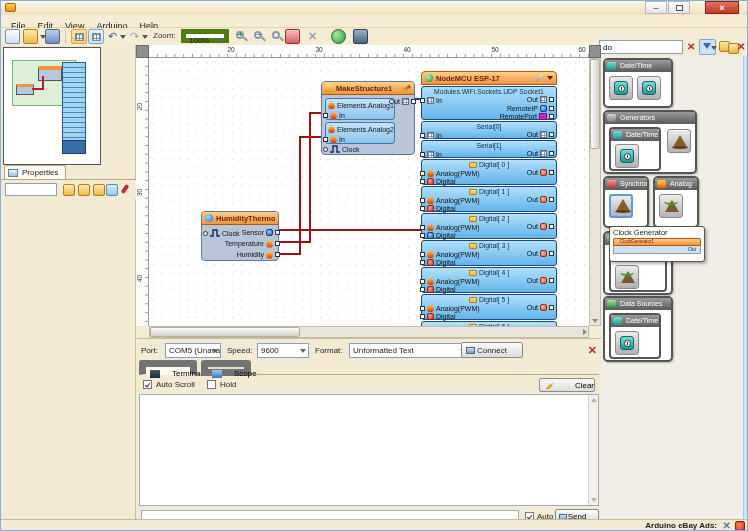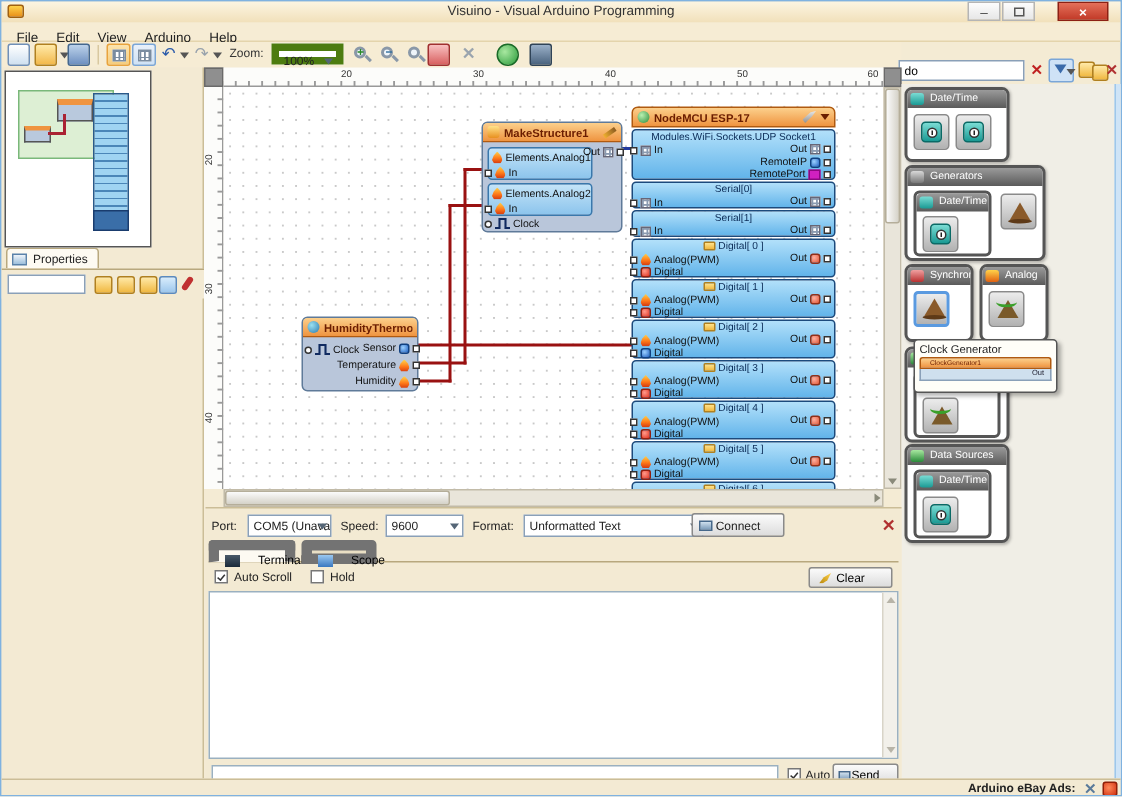--- a/index.html
+++ b/index.html
@@ -160,21 +160,21 @@
   .disc-x { position:absolute; right:2px; top:2px; font-size:11px; font-weight:bold; color:#b03030; }
   .tabs { position:absolute; left:2px; top:21px; width:460px; height:15px; border-bottom:1px solid #b8a87e; }
   .tab { position:absolute; top:0; height:15px; border:7px solid #737373; border-radius:3px 3px 0 0; font-size:8px; padding:2px 6px 0 26px; }
   .tab .ic { position:absolute; left:4px; top:3px; width:10px; height:8px; }
   .tab.active { background:#fdfaf2; border-bottom:1px solid #fdfaf2; }
   .tab.inactive { background:#e9dfc4; }
   .optrow { position:absolute; left:2px; top:39px; width:460px; height:15px; }
   .chk { position:absolute; top:2px; width:9px; height:9px; background:#fff; border:1px solid #777; }
   .chk .mark { position:absolute; left:1.5px; top:0.5px; width:3px; height:5px; border-right:1.5px solid #333; border-bottom:1.5px solid #333; transform:rotate(40deg); }
   .optlbl { position:absolute; top:2px; font-size:8px; color:#222; }
-  .clear-btn { position:absolute; right:4px; top:0px; width:56px; height:14px; background:linear-gradient(#fbfbfb,#dcdcdc); border:1px solid #8a8a8a; border-radius:2px; font-size:8px; text-align:center; line-height:13px; }
+  .clear-btn { position:absolute; right:4px; top:0px; width:56px; height:14px; background:linear-gradient(#fbfbfb,#dcdcdc); border:1px solid #8a8a8a; border-radius:2px; font-size:8px; text-align:right; line-height:13px; }
   .broom { position:absolute; left:6px; top:3px; width:8px; height:7px; background:linear-gradient(45deg,#b8860b,#ffd24a); clip-path:polygon(0 100%,40% 40%,100% 0,70% 70%,30% 100%); }
   .term { position:absolute; left:2px; top:55px; width:460px; height:112px; background:#fff; border:1px solid #9ab0c0; }
   .term-sb { position:absolute; right:0; top:0; width:10px; height:100%; background:#f2f0ea; border-left:1px solid #d8d4c8; }
   .tri-up { position:absolute; left:2px; top:3px; width:0; height:0; border-left:3px solid transparent; border-right:3px solid transparent; border-bottom:4px solid #b8b4a8; }
   .tri-dn { position:absolute; left:2px; bottom:3px; width:0; height:0; border-left:3px solid transparent; border-right:3px solid transparent; border-top:4px solid #b8b4a8; }
   .sendrow { position:absolute; left:2px; top:170px; width:460px; height:16px; }
   .send-input { position:absolute; left:2px; top:1px; width:378px; height:13px; background:#fff; border:1px solid #9ab0c0; }
   .send-btn { position:absolute; right:0px; top:0px; width:44px; height:15px; background:linear-gradient(#fbfbfb,#dcdcdc); border:1px solid #8a8a8a; border-radius:2px; font-size:8px; text-align:center; line-height:14px; }
   .send-btn .ic { position:absolute; left:3px; top:4px; width:8px; height:7px; background:linear-gradient(#cfe0ee,#7a9ab8); border:1px solid #46688a; }
 
@@ -184,21 +184,20 @@
   .st-tools { position:absolute; right:18px; top:0px; font-size:10px; font-weight:bold; color:#5a7a9a; }
   .st-red { position:absolute; right:4px; top:1px; width:10px; height:10px; background:radial-gradient(circle at 40% 40%,#ff8a5a,#d03010); border:1px solid #902008; border-radius:2px; }
 </style>
 </head>
 <body>
 
 <div class="window">
 
   <div class="titlebar">
     <div class="app-icon"></div>
-    <div class="title-text">Visuino - Visual Arduino Programming</div>
     <div class="winbtn btn-min">–</div>
     <div class="winbtn btn-max"><span class="maxglyph"></span></div>
     <div class="winbtn btn-close">×</div>
   </div>
 
   <div class="menubar"><span class="menu-item">File</span><span class="menu-item">Edit</span><span class="menu-item">View</span><span class="menu-item">Arduino</span><span class="menu-item">Help</span></div>
 
   <div class="toolbar">
     <div class="tb tb-new"></div>
     <div class="tb tb-open"></div>

